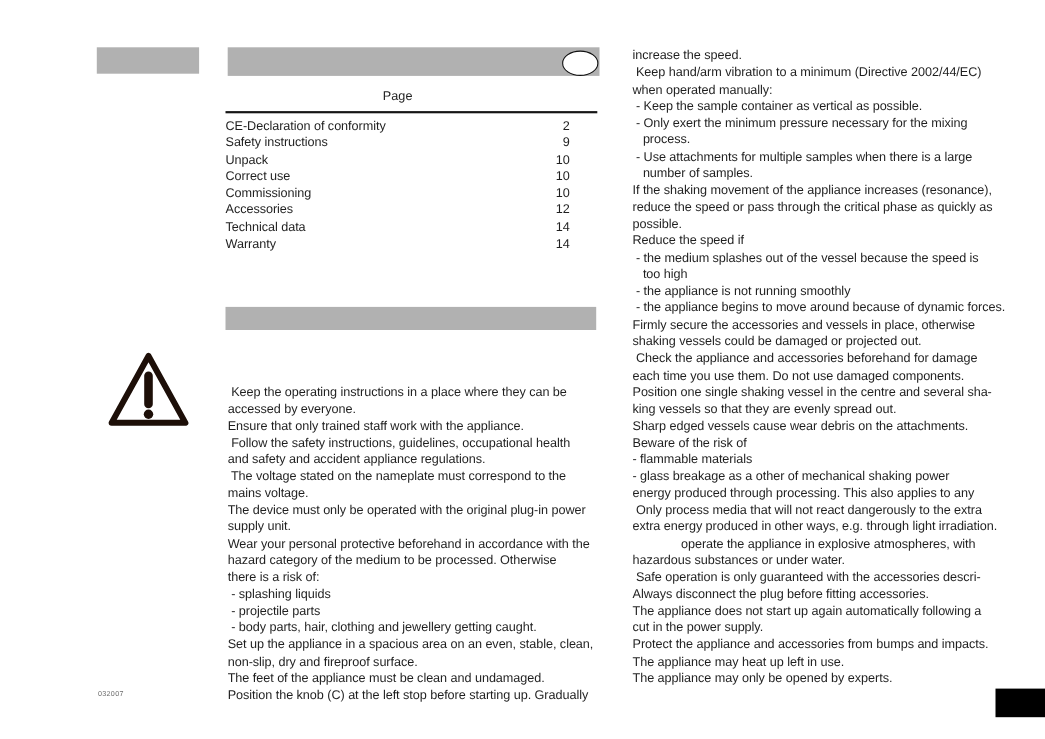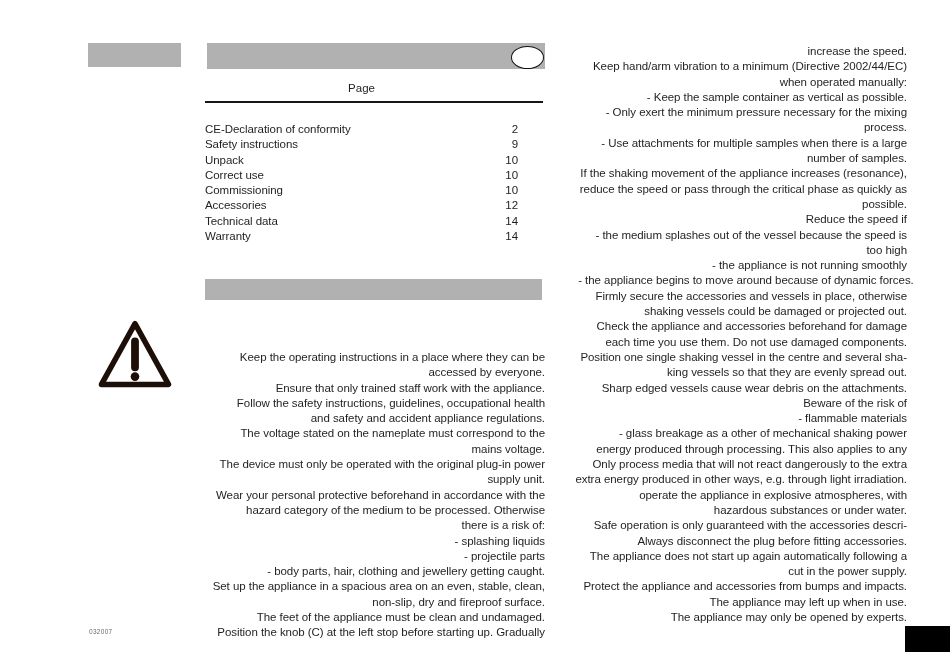--- a/index.html
+++ b/index.html
@@ -7,25 +7,25 @@
         font-family:"Liberation Sans",sans-serif;color:#1f1f1f;}
   .bar{position:absolute;background:#b1b1b1;}
   .bar-small{left:88px;top:43px;width:93px;height:24px;}
   .bar-toc{left:207px;top:43px;width:338px;height:26px;}
   .bar-safety{left:205px;top:279px;width:337px;height:21px;}
   .oval{position:absolute;left:511px;top:46px;width:31px;height:21px;background:#fff;
         border:1.6px solid #111;border-radius:50%;}
   .page-label{position:absolute;left:205px;top:81px;width:313px;text-align:center;
         font-size:11.5px;line-height:14px;}
   .toc-rule{position:absolute;left:205px;top:101px;width:338px;height:2px;background:#161616;}
-  .toc-list{position:absolute;left:205px;top:122px;width:313px;}
+  .toc-list{position:absolute;left:205px;top:108px;width:313px;}
   .toc-row{display:flex;justify-content:space-between;height:15.3px;line-height:15.3px;
         font-size:11.5px;letter-spacing:-0.05px;}
   .col{position:absolute;font-size:11.5px;letter-spacing:-0.05px;}
-  .line{white-space:pre;height:15.3px;line-height:15.3px;text-align:right;}
+  .line{white-space:pre;height:15.3px;line-height:15.3px;}
   .col-left{left:207px;top:350px;width:338px;}
   .col-right{left:575px;top:44px;width:332px;}
   .warning-svg{position:absolute;left:96px;top:318px;}
   .footer-code{position:absolute;left:89px;top:628px;font-size:6.5px;color:#6b6b6b;
         letter-spacing:.3px;}
   .corner-mark{position:absolute;left:905px;top:626px;width:45px;height:26px;background:#000;}
 </style>
 </head>
 <body>
 
@@ -132,20 +132,20 @@
       <div class="line">energy produced through processing. This also applies to any</div>
       <div class="line"> Only process media that will not react dangerously to the extra</div>
       <div class="line">extra energy produced in other ways, e.g. through light irradiation.</div>
       <div class="line">              operate the appliance in explosive atmospheres, with</div>
       <div class="line">hazardous substances or under water.</div>
       <div class="line"> Safe operation is only guaranteed with the accessories descri-</div>
       <div class="line">Always disconnect the plug before fitting accessories.</div>
       <div class="line">The appliance does not start up again automatically following a</div>
       <div class="line">cut in the power supply.</div>
       <div class="line">Protect the appliance and accessories from bumps and impacts.</div>
-      <div class="line">The appliance may left up when in use.</div>
+      <div class="line">The appliance may heat up left in use.</div>
       <div class="line">The appliance may only be opened by experts.</div>
     </div>
 
   <div class="footer-code">032007</div>
   <div class="corner-mark"></div>
 
 </div>
 
 </body></html>

